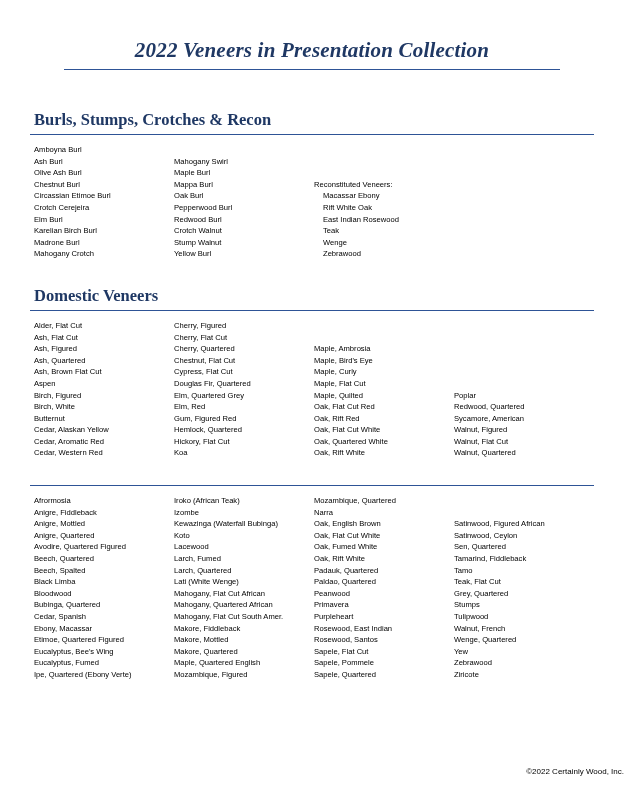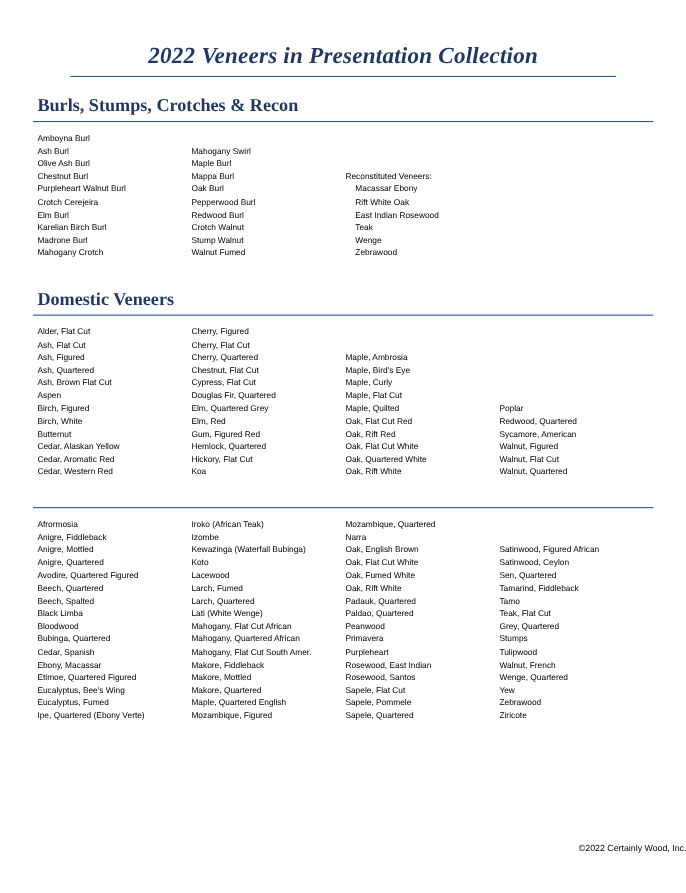--- a/index.html
+++ b/index.html
@@ -84,60 +84,60 @@
   }
   .footer {
     position: absolute;
     left: 0;
     right: 0;
     bottom: 36px;
     text-align: right;
     font-size: 8px;
     color: #000000;
   }
-  .spacer-1 { margin-top: 16px; }
+  .spacer-1 { margin-top: 40px; }
   .spacer-2 { margin-top: 26px; }
 </style>
 </head>
 <body>
 
 <div class="page">
 
   <h1 class="doc-title">2022 Veneers in Presentation Collection</h1>
   <hr class="title-rule">
 
   <div class="section spacer-1">
     <h2 class="section-title">Burls, Stumps, Crotches &amp; Recon</h2>
     <hr class="section-rule">
     <div class="columns">
       <div class="col">
           <ul>
         <li class="head">Amboyna Burl</li>
         <li class="head">Ash Burl</li>
         <li class="head">Olive Ash Burl</li>
         <li class="head">Chestnut Burl</li>
-        <li class="head">Purpleheart Walnut Burl</li>
+        <li class="head">Circassian Etimoe Burl</li>
         <li class="head">Crotch Cerejeira</li>
         <li class="head">Elm Burl</li>
         <li class="head">Karelian Birch Burl</li>
         <li class="head">Madrone Burl</li>
         <li class="head">Mahogany Crotch</li>
       </ul>
         </div>
       <div class="col">
           <ul>
         <li class="head">Mahogany Swirl</li>
         <li class="head">Maple Burl</li>
         <li class="head">Mappa Burl</li>
         <li class="head">Oak Burl</li>
         <li class="head">Pepperwood Burl</li>
         <li class="head">Redwood Burl</li>
         <li class="head">Crotch Walnut</li>
         <li class="head">Stump Walnut</li>
-        <li class="head">Walnut Fumed</li>
+        <li class="head">Yellow Burl</li>
       </ul>
         </div>
       <div class="col">
           <ul>
         <li class="head">Reconstituted Veneers:</li>
         <li class="sub">Macassar Ebony</li>
         <li class="sub">Rift White Oak</li>
         <li class="sub">East Indian Rosewood</li>
         <li class="sub">Teak</li>
         <li class="sub">Wenge</li>

